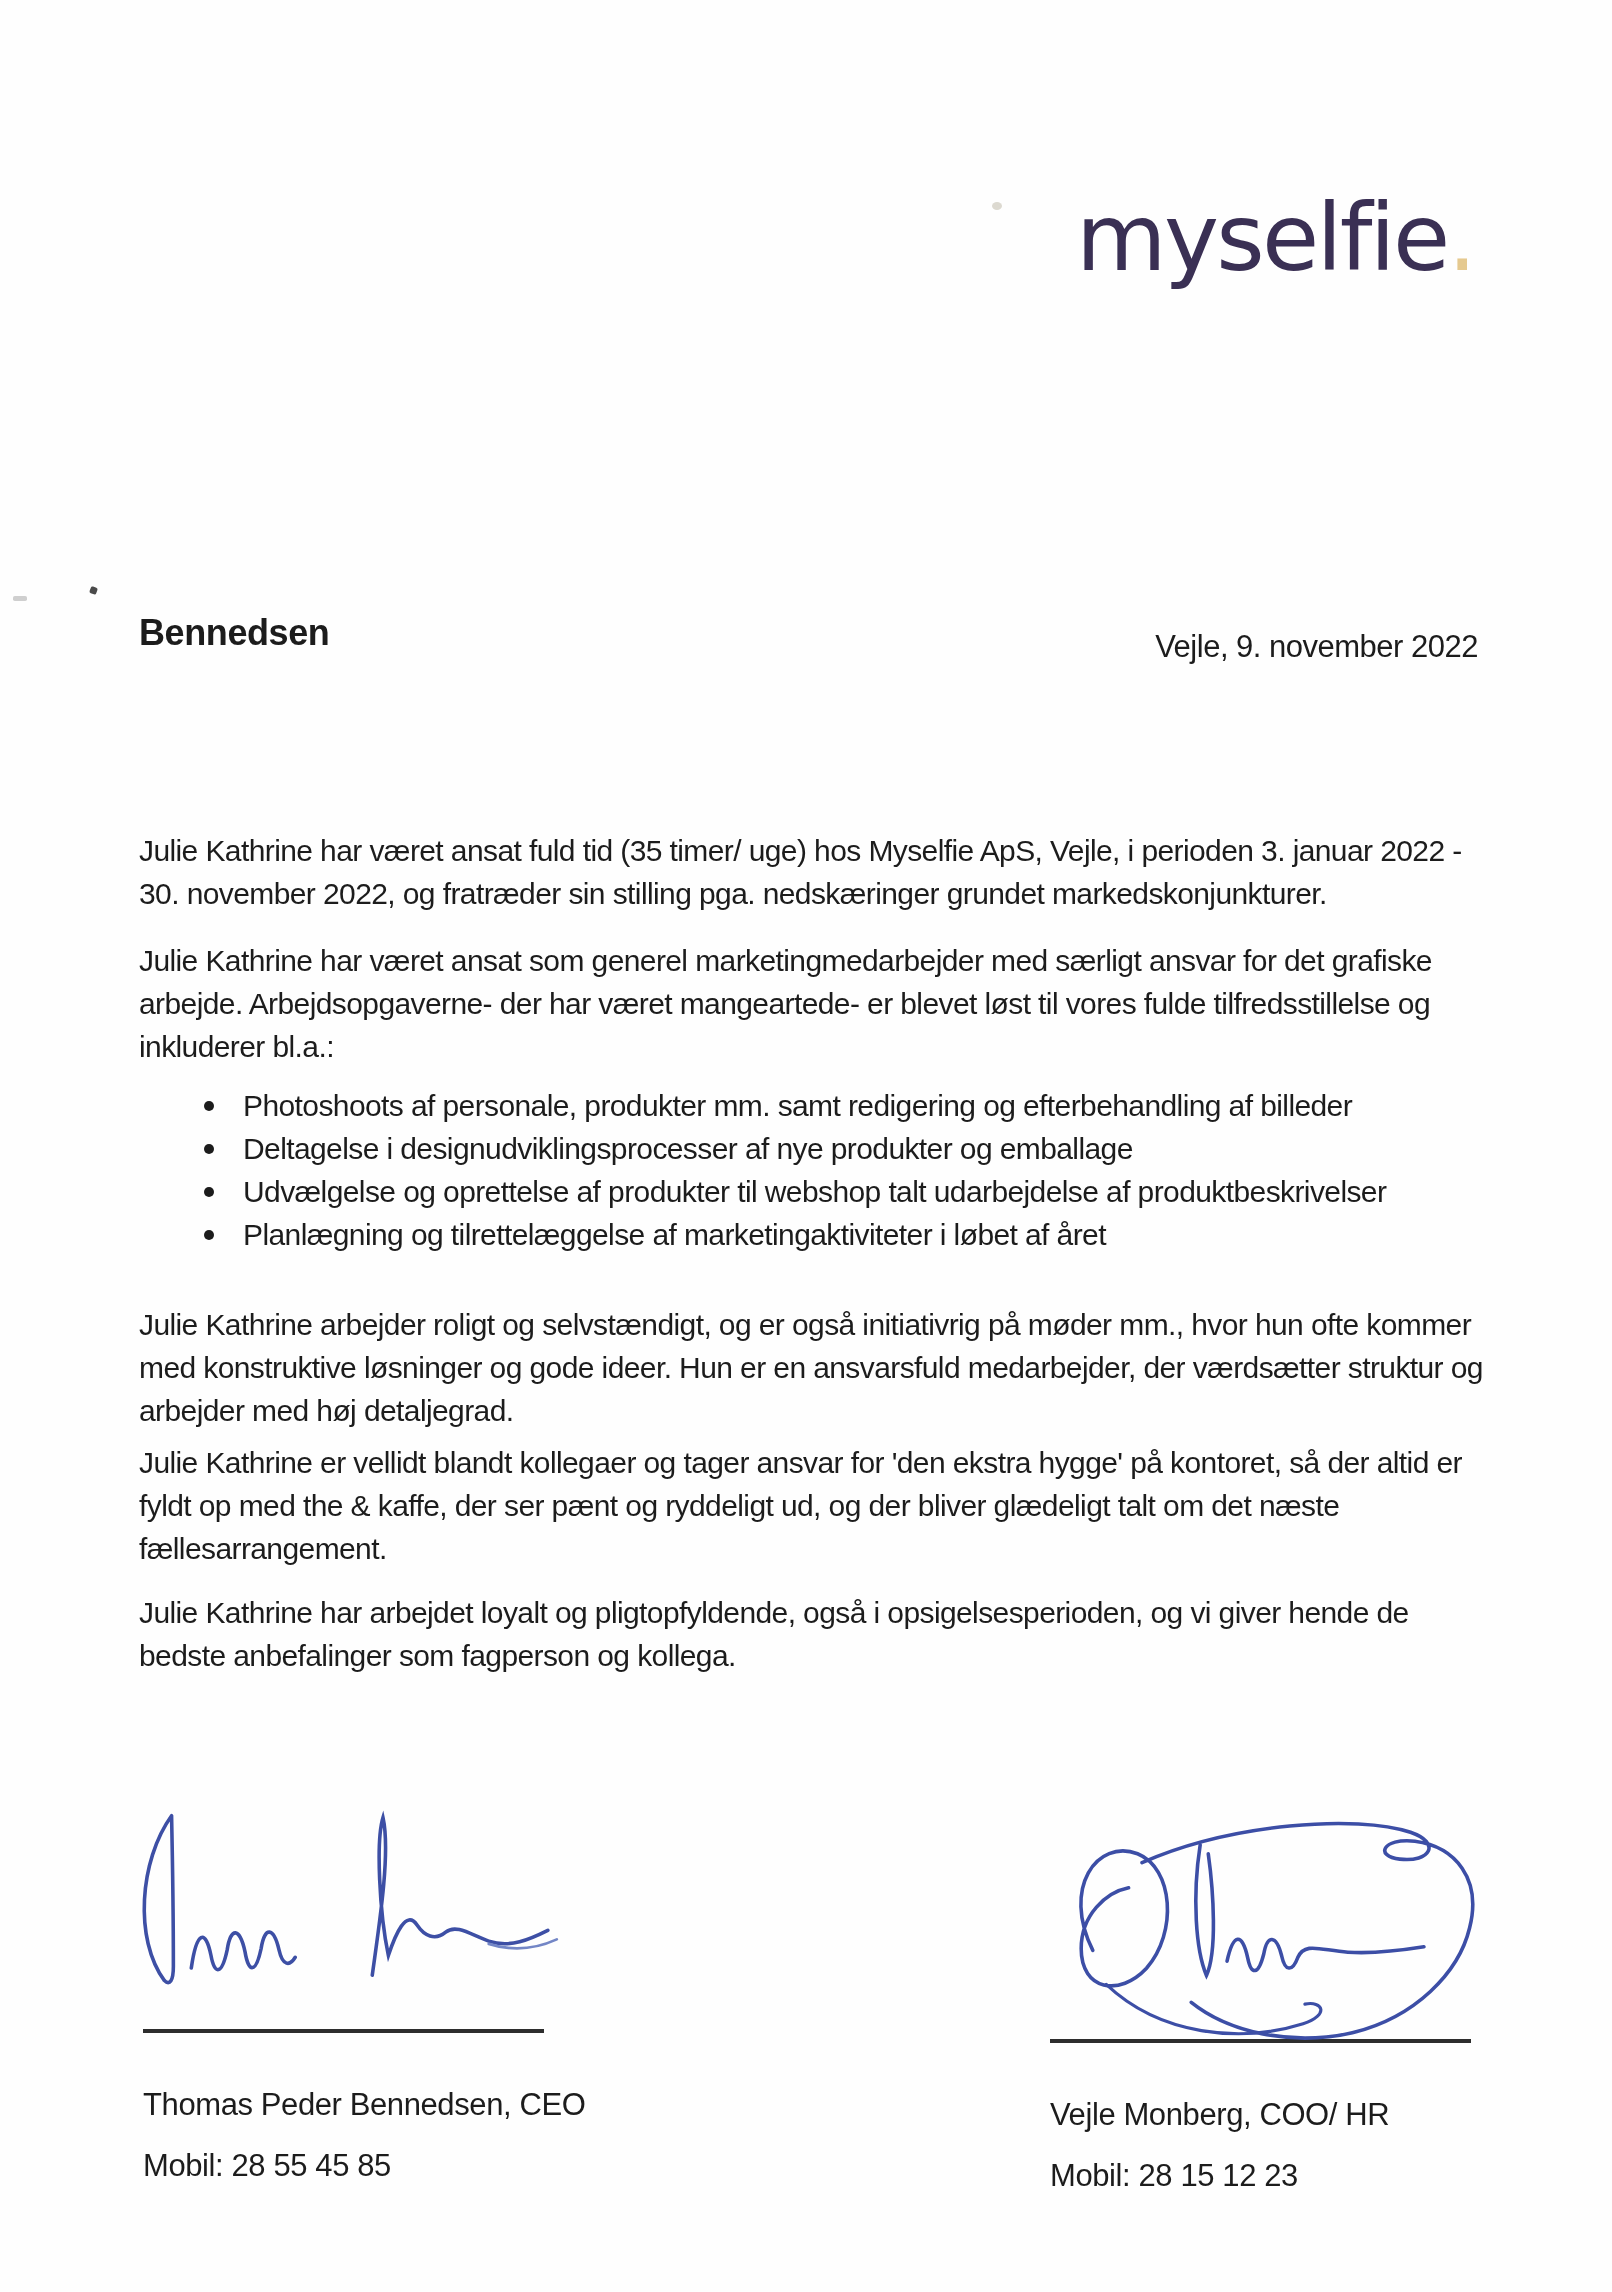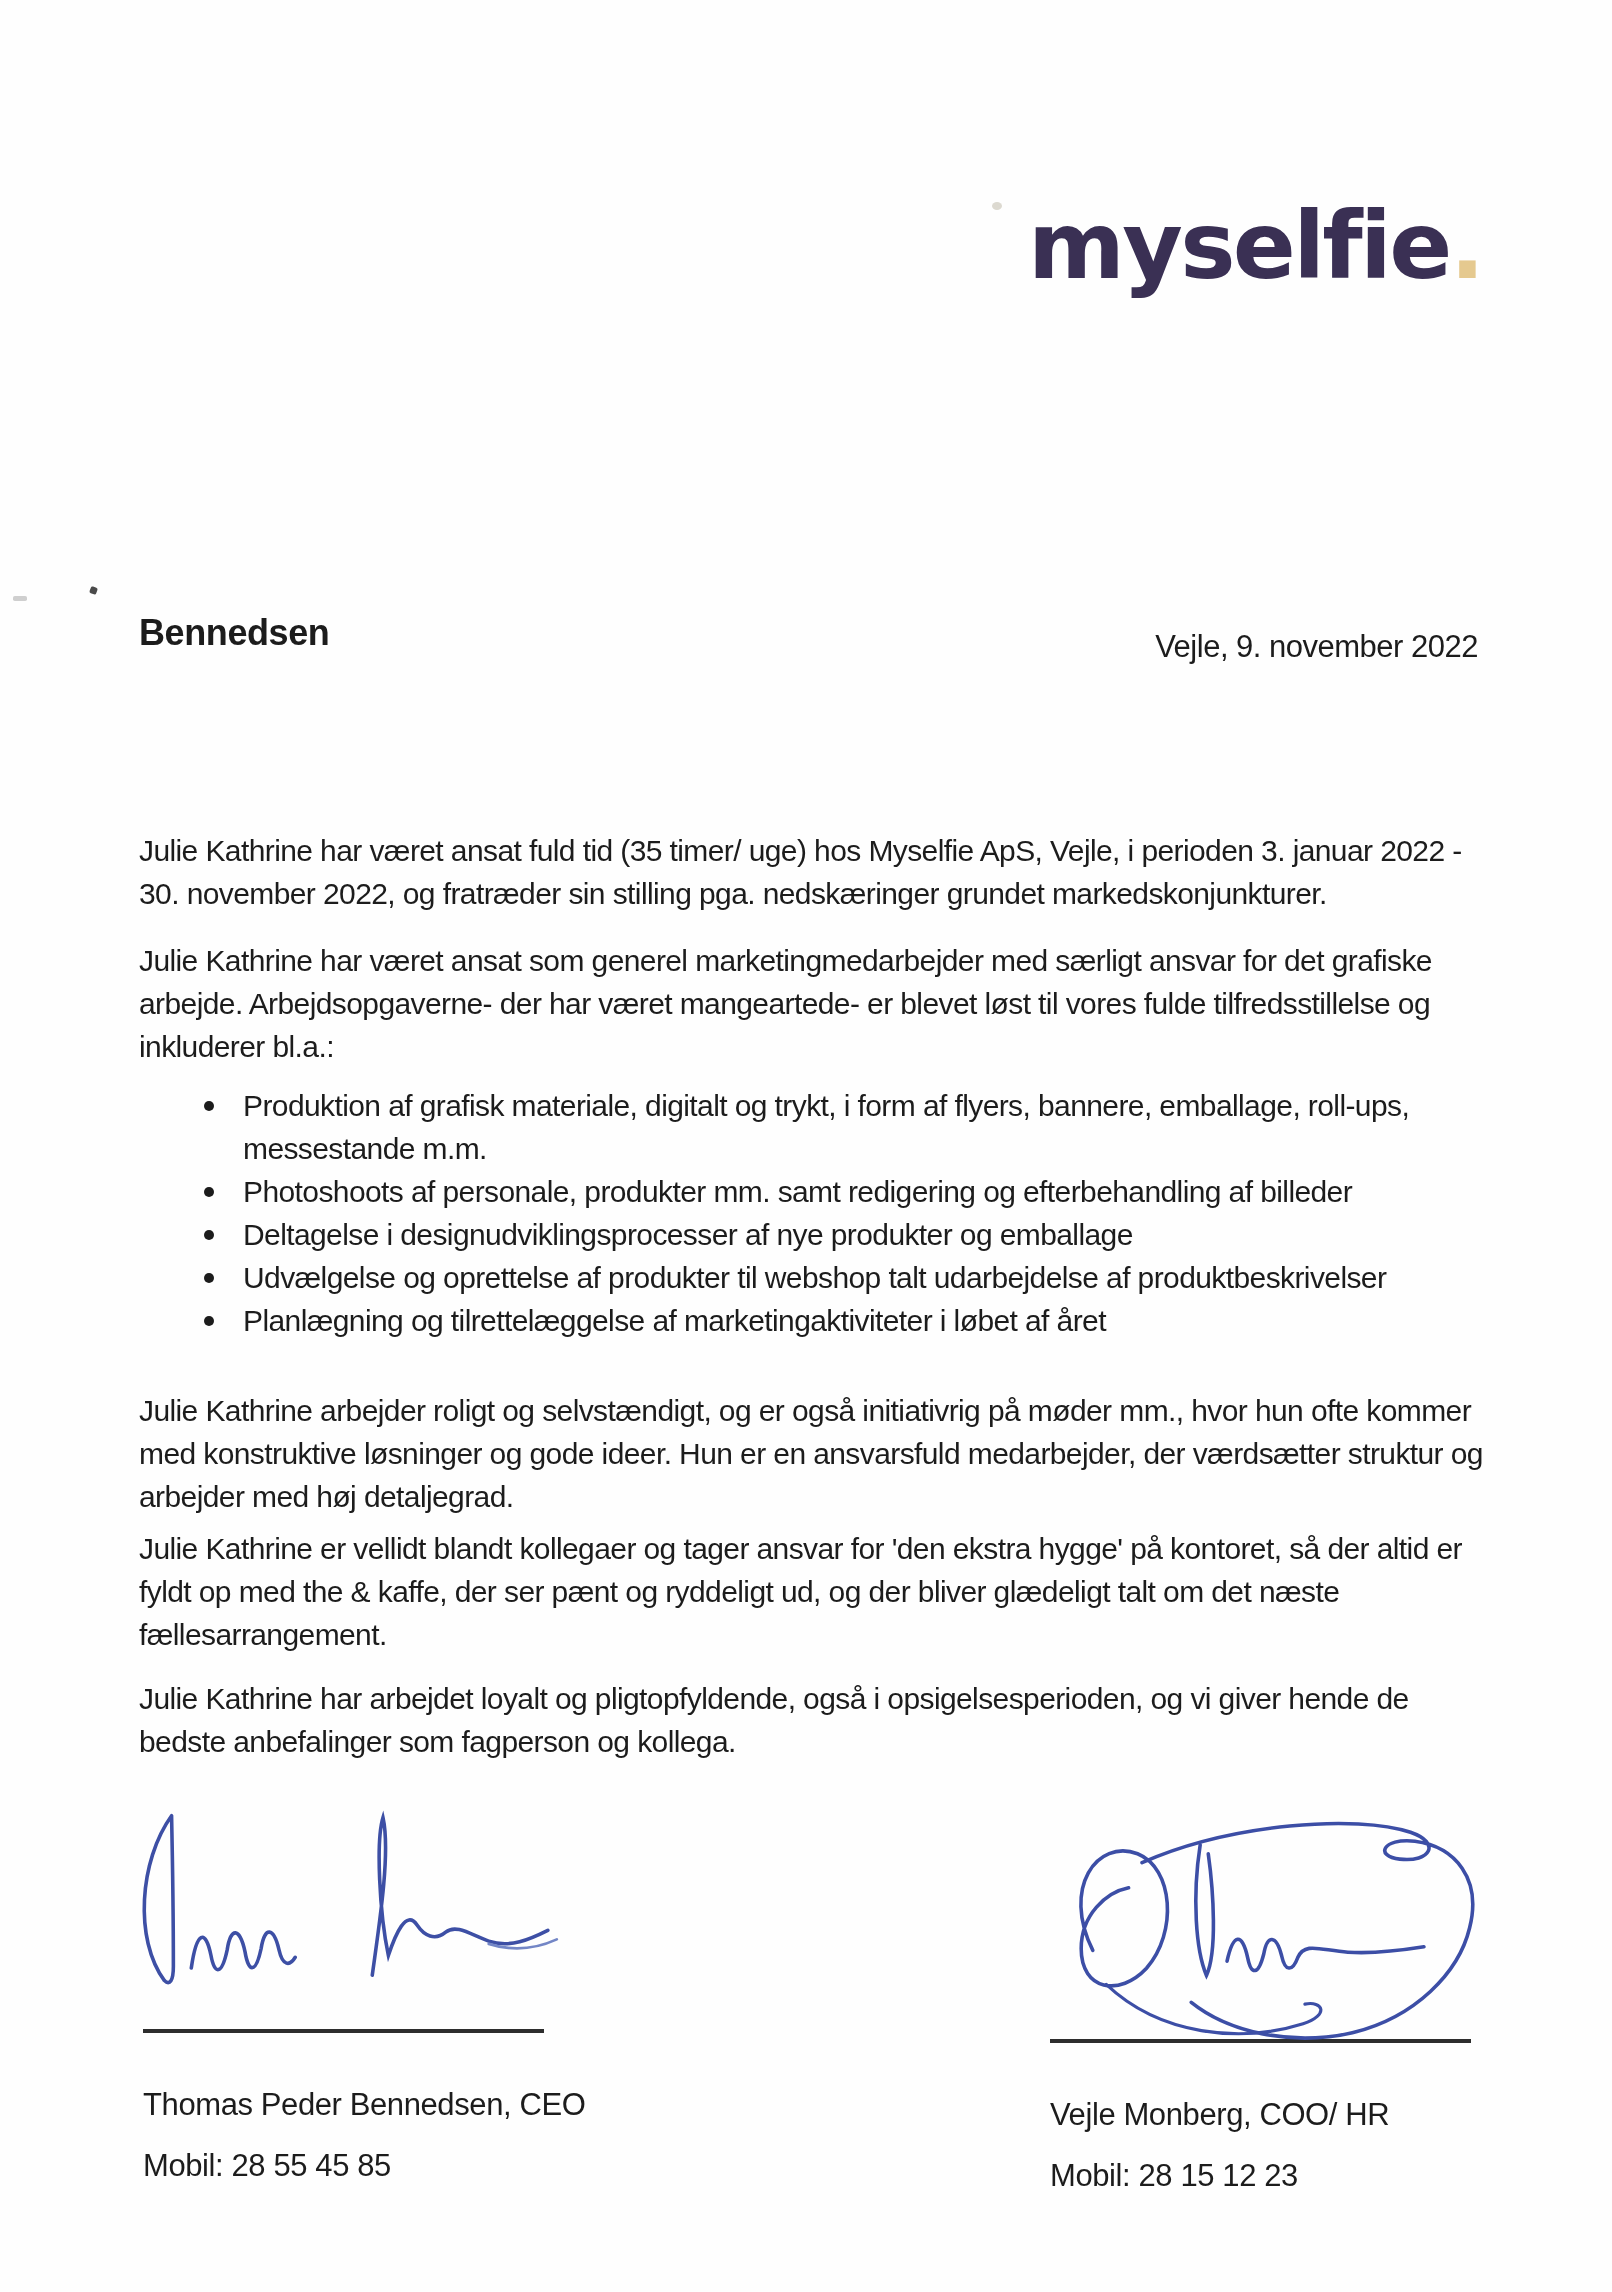--- a/index.html
+++ b/index.html
@@ -13,28 +13,27 @@
     overflow:hidden;
   }
   .page{
     position:absolute;inset:0;
     background:#fefefe;
   }
 
   
   .logo{
     position:absolute;
-    top:184px;right:128px;
+    top:184px;right:136px;
     font-family:"DejaVu Sans", sans-serif;
-    font-weight:bold;
+    font-weight:normal;
     font-size:93px;
     letter-spacing:-2.7px;
     color:#3a3054;
     white-space:nowrap;
-    margin-top:8px;
   }
   .logo .logo-dot{
     color:#e5c98f;
     letter-spacing:0;
   }
 
   
   .doc-title{
     position:absolute;
     left:139px;top:612px;
@@ -122,21 +121,20 @@
 
   <div class="logo"><span>myselfie</span><span class="logo-dot">.</span></div>
 
   <div class="doc-title">Bennedsen</div>
   <div class="doc-date">Vejle, 9. november 2022</div>
 
   <div class="body-text">
     <p class="p1">Julie Kathrine har været ansat fuld tid (35 timer/ uge) hos Myselfie ApS, Vejle, i perioden 3. januar 2022 - 30. november 2022, og fratræder sin stilling pga. nedskæringer grundet markedskonjunkturer.</p>
     <p class="p2">Julie Kathrine har været ansat som generel marketingmedarbejder med særligt ansvar for det grafiske arbejde. Arbejdsopgaverne- der har været mangeartede- er blevet løst til vores fulde tilfredsstillelse og inkluderer bl.a.:</p>
     <ul class="bullet-list">
-      <li>Produktion af grafisk materiale, digitalt og trykt, i form af flyers, bannere, emballage, roll-ups, messestande m.m.</li>
       <li>Photoshoots af personale, produkter mm. samt redigering og efterbehandling af billeder</li>
       <li>Deltagelse i designudviklingsprocesser af nye produkter og emballage</li>
       <li>Udvælgelse og oprettelse af produkter til webshop talt udarbejdelse af produktbeskrivelser</li>
       <li>Planlægning og tilrettelæggelse af marketingaktiviteter i løbet af året</li>
     </ul>
     <p class="p3">Julie Kathrine arbejder roligt og selvstændigt, og er også initiativrig på møder mm., hvor hun ofte kommer med konstruktive løsninger og gode ideer. Hun er en ansvarsfuld medarbejder, der værdsætter struktur og arbejder med høj detaljegrad.</p>
     <p class="p4">Julie Kathrine er vellidt blandt kollegaer og tager ansvar for 'den ekstra hygge' på kontoret, så der altid er fyldt op med the &amp; kaffe, der ser pænt og ryddeligt ud, og der bliver glædeligt talt om det næste fællesarrangement.</p>
     <p class="p5">Julie Kathrine har arbejdet loyalt og pligtopfyldende, også i opsigelsesperioden, og vi giver hende de bedste anbefalinger som fagperson og kollega.</p>
   </div>
 

